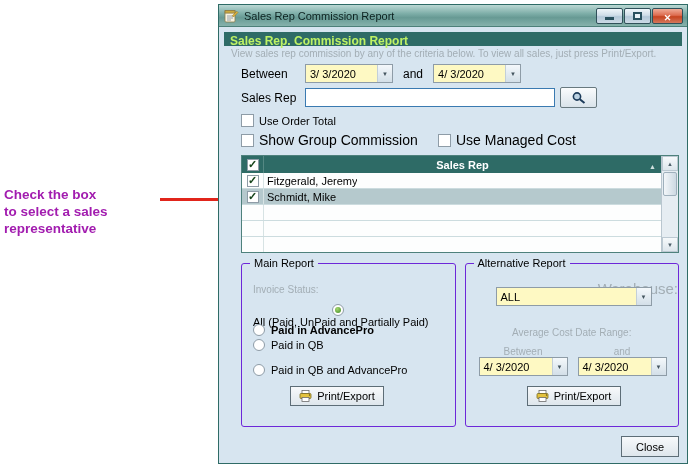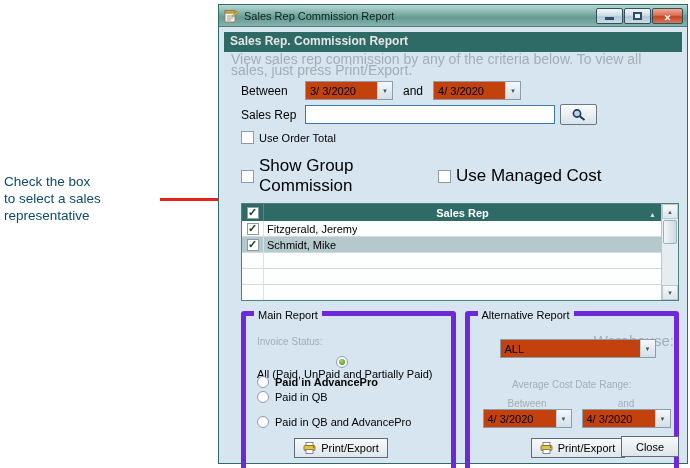--- a/index.html
+++ b/index.html
@@ -3,21 +3,21 @@
 <meta charset="utf-8">
 <style>
   * { margin:0; padding:0; box-sizing:border-box; }
   body {
     width:690px; height:468px; position:relative; overflow:hidden;
     background:#ffffff;
     font-family:"Liberation Sans", sans-serif;
   }
 
   
-  .annotation { position:absolute; left:4px; top:173px; font-size:13.5px; font-weight:normal; color:#0c4a6e; line-height:17px; }
+  .annotation { position:absolute; left:4px; top:186px; font-size:13.5px; font-weight:bold; color:#a21caf; line-height:17px; }
   .arrow { position:absolute; left:160px; top:193px; width:78px; height:13px; }
   .arrow .shaft { position:absolute; left:0; top:5px; width:67px; height:3px; background:#e1251b; }
   .arrow .head { position:absolute; left:67px; top:0; width:0; height:0;
     border-left:11px solid #e1251b; border-top:6px solid transparent; border-bottom:6px solid transparent; }
 
   
   .dialog { position:absolute; left:218px; top:4px; width:470px; height:460px;
     background:#d7e5f0; border:1px solid #2f6b66; }
 
   .titlebar { height:22px; display:flex; align-items:center; padding:0 4px 0 5px;
@@ -27,45 +27,45 @@
   .title-text { flex:1; margin-left:5px; font-size:11px; color:#0c2220; white-space:nowrap; overflow:hidden; }
   .win-buttons { display:flex; gap:1px; }
   .win-btn { width:27px; height:16px; border:1px solid #30505a; border-radius:2px;
     display:flex; align-items:flex-start; justify-content:center; }
   .btn-light { background:linear-gradient(180deg,#f0f6fa 0%,#cfdde8 45%,#b3c8d8 55%,#ccdae6 100%); }
   .btn-close { width:31px; background:linear-gradient(180deg,#f0ab97 0%,#dd6c50 45%,#c6431f 55%,#d4775c 100%); align-items:center; }
   .glyph-min { width:9px; height:3px; background:#29505e; margin-top:8px; }
   .glyph-max { width:9px; height:8px; border:2px solid #29505e; margin-top:3px; background:#e8f1f6; }
   .glyph-close::after { content:"\2715"; color:#fff; font-size:9px; font-weight:bold; line-height:1; }
 
-  .header-band { margin:5px 5px 0 5px; height:20px; background:#2e6b66; color:#e5e5e5;
+  .header-band { margin:5px 5px 0 5px; height:14px; background:#2e6b66; color:#bef264;
     font-weight:bold; font-size:12px; line-height:19px; padding-left:6px; }
 
-  .description { margin:2px 12px 0 12px; color:#a3aeb5; font-size:14px; line-height:11px; width:446px; }
+  .description { margin:2px 12px 0 12px; color:#a3aeb5; font-size:10px; line-height:11px; width:446px; }
 
   .form-row { display:flex; align-items:center; margin-left:22px; font-size:12px; color:#000; }
   .row-between { margin-top:5px; }
   .lbl-between, .lbl-salesrep { width:64px; flex:none; }
   .lbl-and { margin:0 10px; }
 
-  .combo { height:19px; background:#c2410c; border:1px solid #8e9ca7; display:flex; align-items:stretch; font-size:11px; }
+  .combo { height:19px; background:#fef9c3; border:1px solid #8e9ca7; display:flex; align-items:stretch; font-size:11px; }
   .combo-date { width:88px; flex:none; }
   .combo-val { flex:1; padding-left:4px; display:flex; align-items:center; white-space:pre; overflow:hidden; }
   .combo-btn { width:15px; flex:none; border-left:1px solid #c3cfd8;
     background:linear-gradient(180deg,#f4f8fb,#d3dfe8); display:flex; align-items:center; justify-content:center; }
   .combo-btn::after { content:"\25BC"; font-size:6px; color:#44555f; }
 
   .row-salesrep { margin-top:4px; }
   .salesrep-input { width:250px; height:19px; border:1px solid #3a7ab1; background:#fff;
     font-size:11px; padding:0 4px; font-family:"Liberation Sans", sans-serif; outline:none; }
   .search-btn { width:37px; height:21px; margin-left:5px; border:1px solid #68797f; border-radius:2px;
     background:linear-gradient(180deg,#fafcfd,#d9e3ea); display:flex; align-items:center; justify-content:center; }
 
   .row-check { margin-top:6px; font-size:11px; }
-  .row-check2 { margin-top:12px; font-size:17px; }
+  .row-check2 { margin-top:5px; font-size:14px; }
   .checkbox { width:13px; height:13px; background:#fff; border:1px solid #8e9ca7;
     display:inline-flex; align-items:center; justify-content:center; flex:none; }
   .checkbox.checked::after { content:"\2713"; font-size:11px; font-weight:bold; color:#17451c; margin-top:-1px; }
   .chk-label { margin-left:5px; }
   .note { margin-left:9px; }
   .grp-first { width:197px; display:flex; align-items:center; flex:none; }
 
   
   .grid { margin:7px 8px 0 22px; height:98px; border:1px solid #4e817c; background:#fff; display:flex; }
   .grid-main { flex:1; display:flex; flex-direction:column; min-width:0; }
@@ -87,21 +87,21 @@
     border:1px solid #bcc9d2; display:flex; align-items:center; justify-content:center; }
   .scroll-btn::after { font-size:6px; color:#4e5f6a; }
   .scroll-up::after { content:"\25B2"; }
   .scroll-down::after { content:"\25BC"; }
   .scroll-thumb { height:24px; margin:1px; flex:none; background:linear-gradient(90deg,#f2f6f9,#cdd9e2);
     border:1px solid #9fb0bc; border-radius:2px; }
   .scroll-space { flex:1; }
 
   
   .panels { display:flex; gap:9px; margin:10px 8px 0 22px; }
-  .groupbox { position:relative; flex:1; height:164px; border:5px solid #6d28d9; border-radius:3px; }
+  .groupbox { position:relative; flex:1; height:164px; border:1px solid #6d28d9; border-radius:3px; }
   .gb-title { position:absolute; top:-7px; left:8px; background:#d7e5f0; padding:0 4px; font-size:11px; color:#000; }
   .gray { color:#a3aeb5; }
   .invoice-status { position:absolute; top:20px; left:11px; font-size:10px; }
   .radio-row { position:absolute; left:11px; display:flex; align-items:center; font-size:11px; white-space:nowrap; }
   .r0 { top:40px;flex-direction:column; } .r1 { top:60px;font-weight:bold; } .r2 { top:75px; } .r3 { top:100px; }
   .radio { width:12px; height:12px; flex:none; border:1px solid #8e9ca7; border-radius:50%;
     background:#fff; position:relative; margin-right:6px; }
   .radio.selected::after { content:""; position:absolute; inset:2px; border-radius:50%;
     background:radial-gradient(circle at 38% 32%, #a5d66e, #3f8c26); }
 

